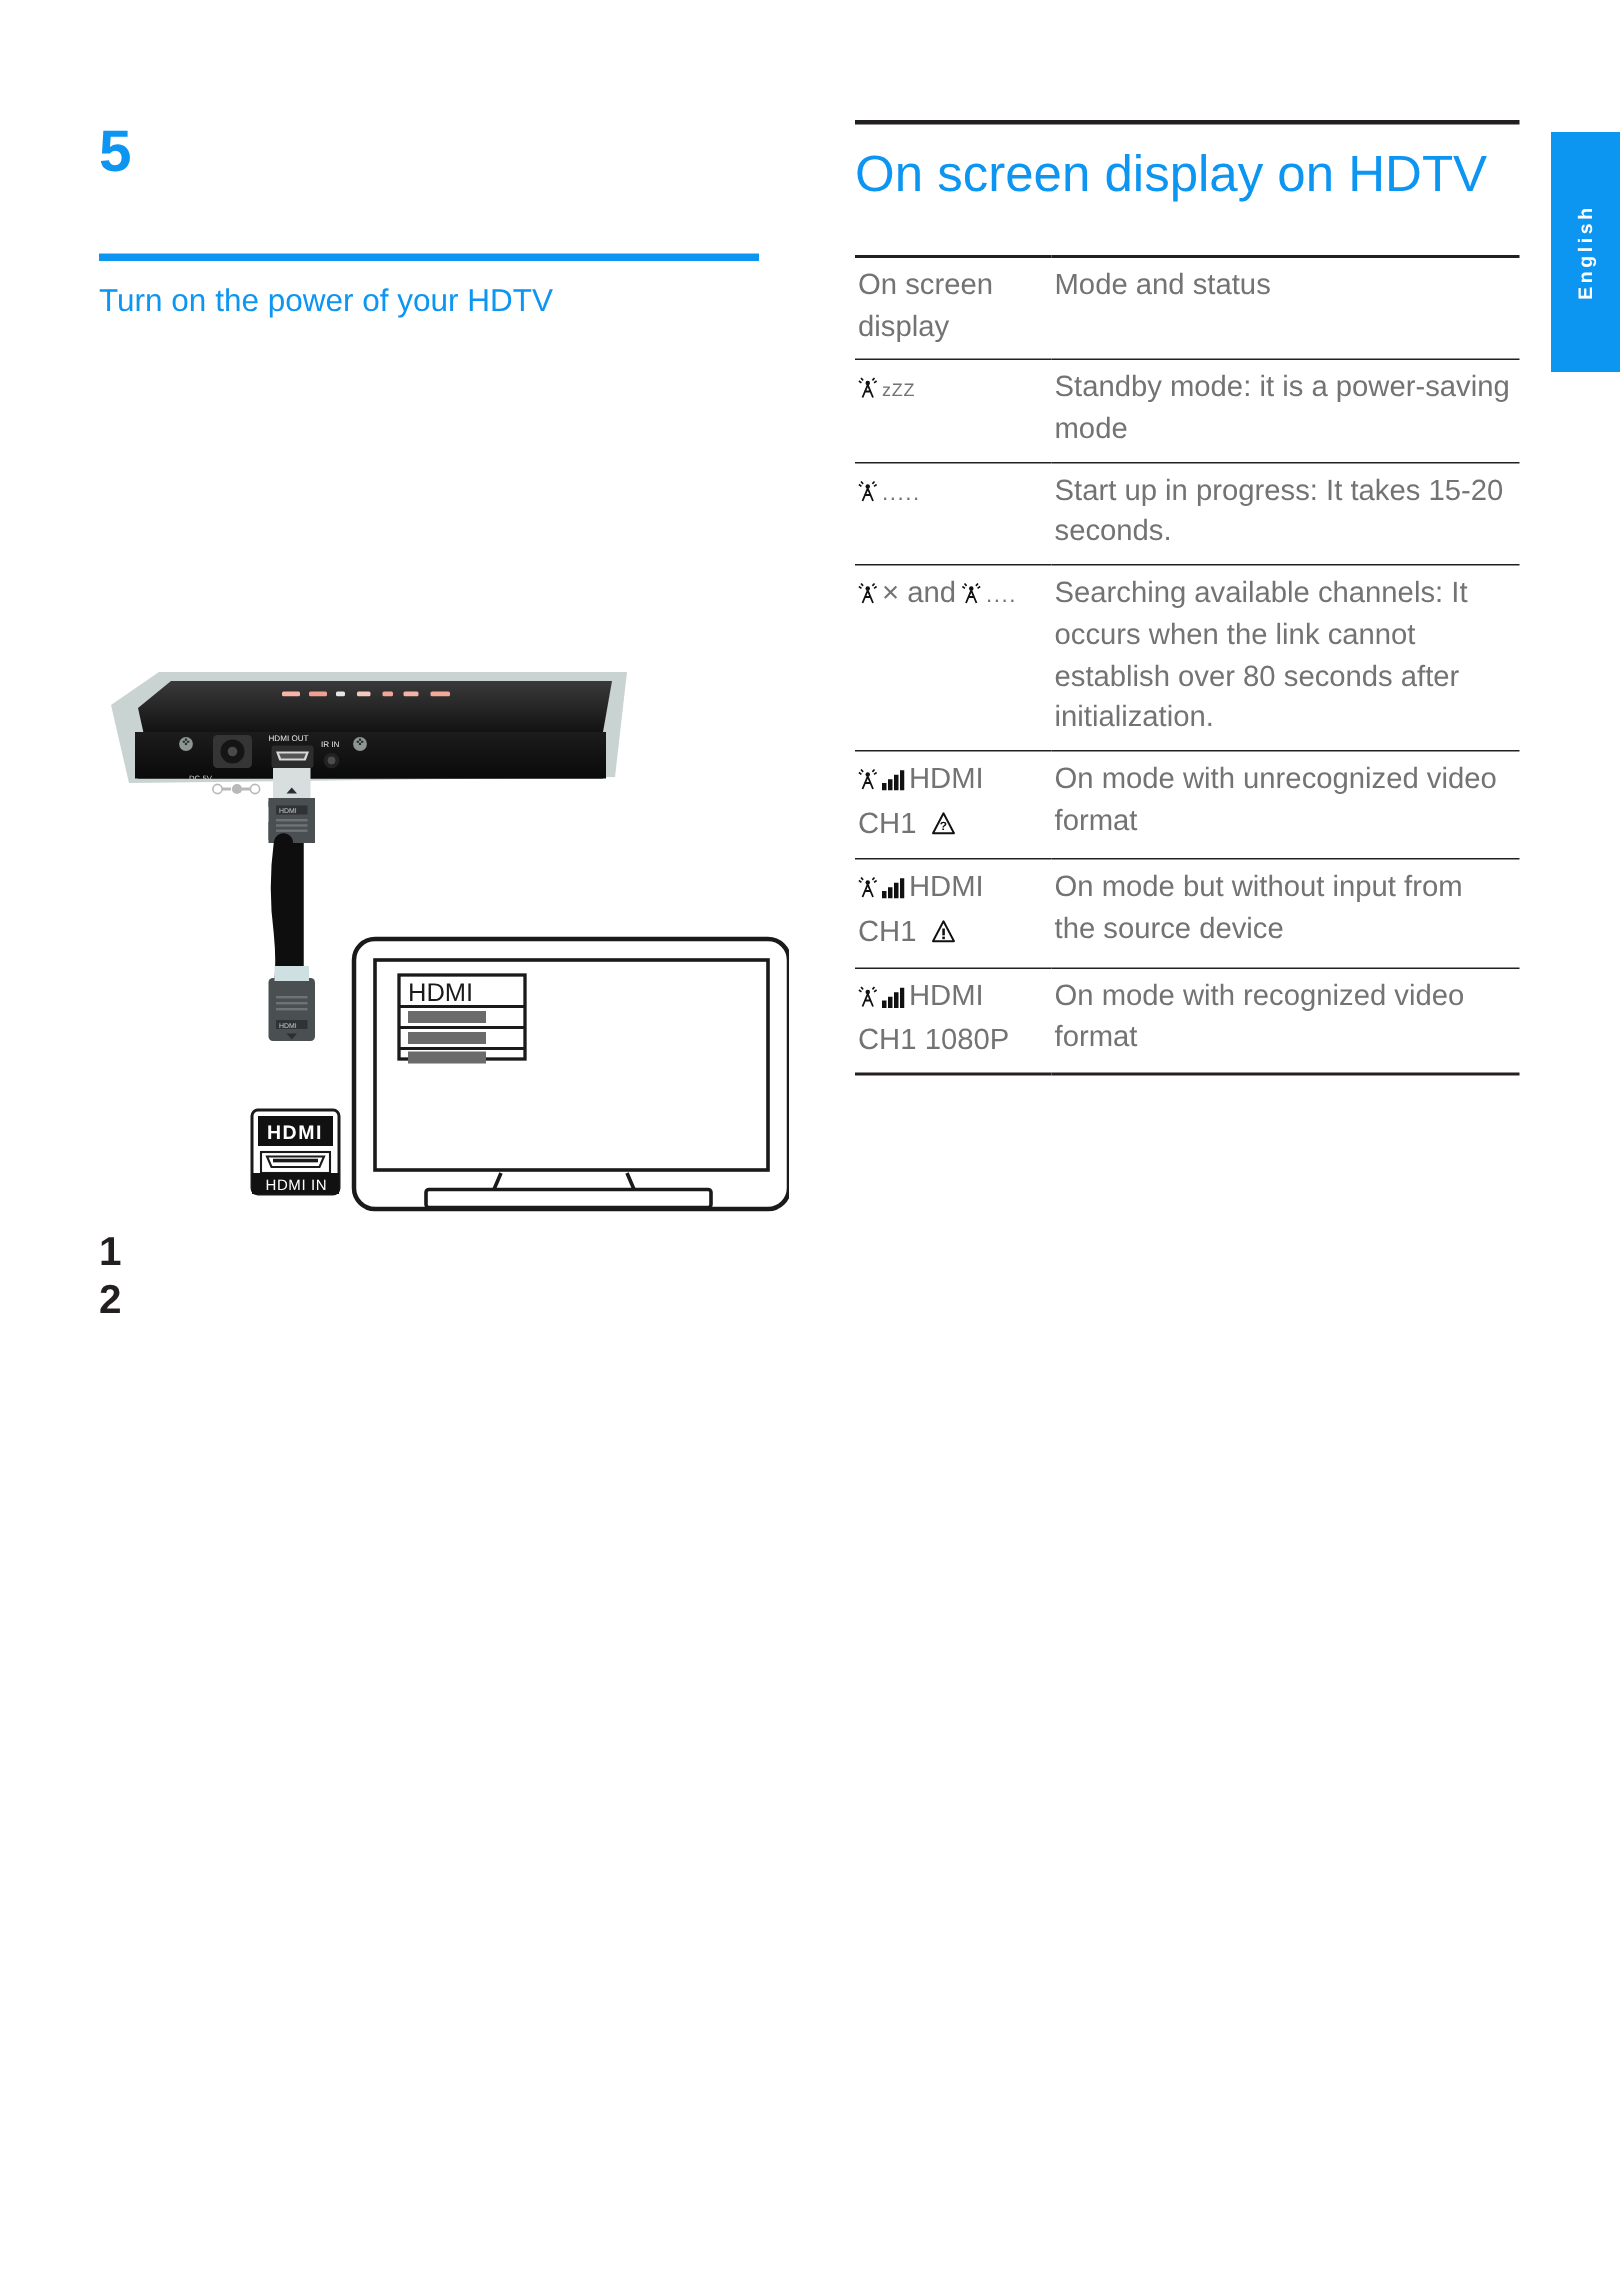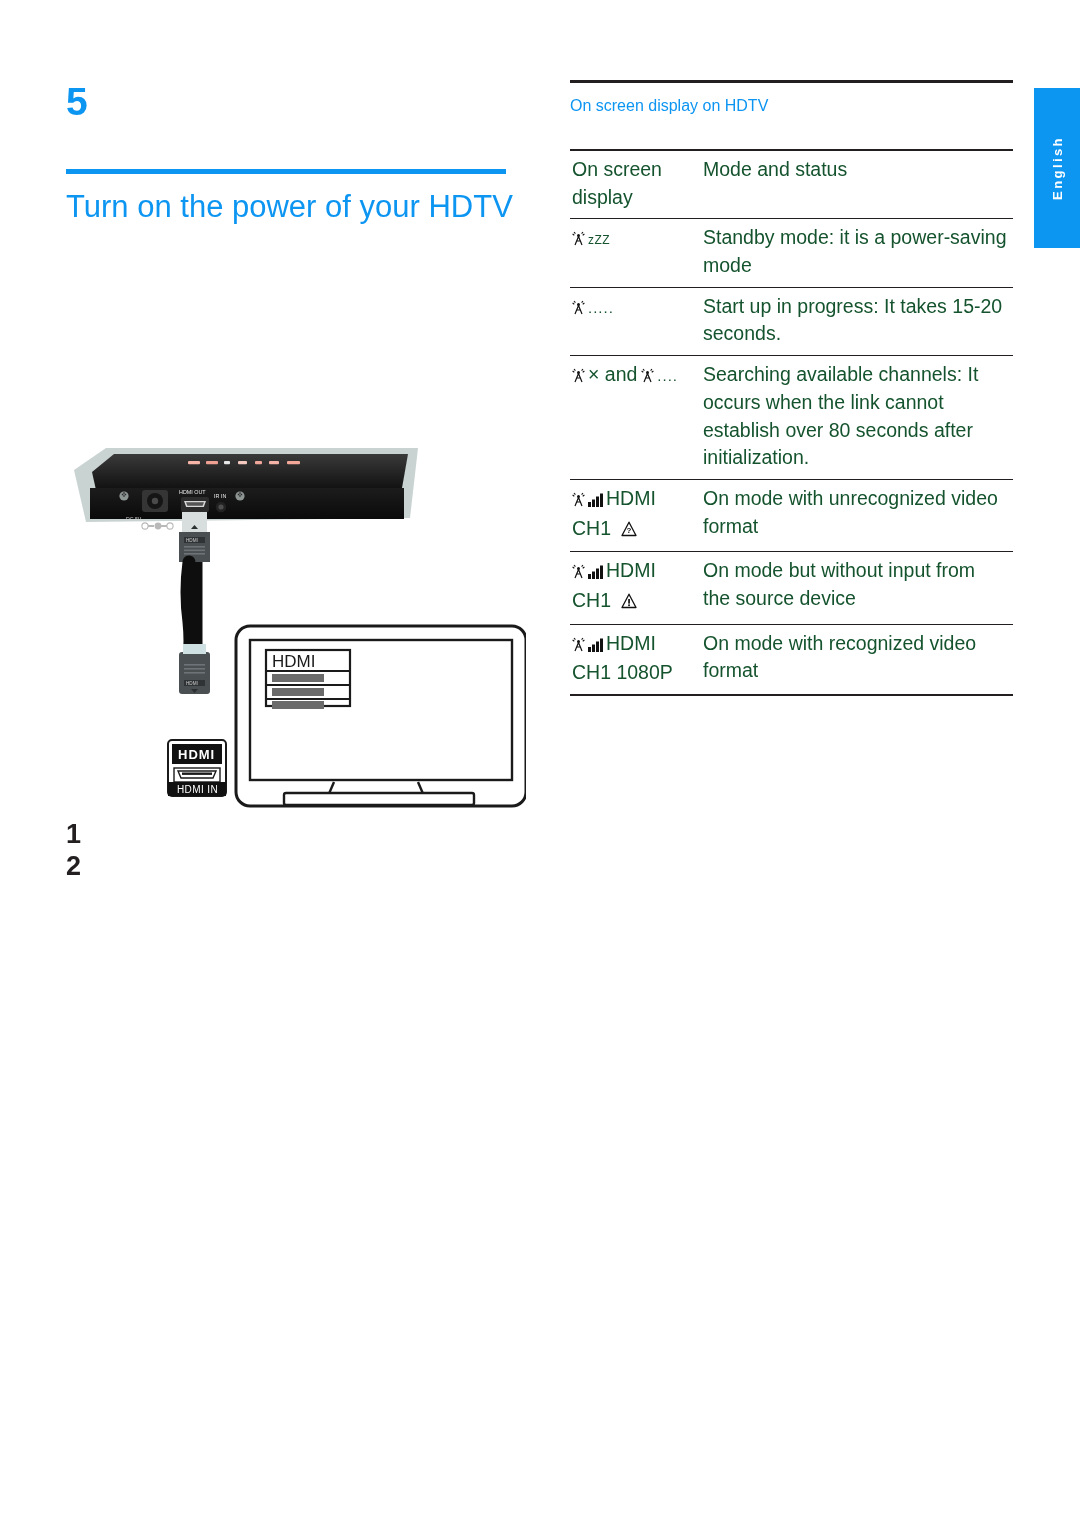--- a/index.html
+++ b/index.html
@@ -77,47 +77,47 @@
   .rule-blue {
     height: 5px;
     background: #0d95f2;
     margin-top: 40px;
     margin-bottom: 13px;
     width: 440px;
   }
 
   .h2 {
     color: #0d95f2;
-    font-size: 31px;
+    font-size: 21px;
     line-height: 1.3;
     font-weight: 400;
     margin: 0;
   }
 
   
   .rule-top-right {
     height: 3px;
     background: #231f20;
     width: 443px;
     margin-bottom: 14px;
   }
   .h2-right {
     color: #0d95f2;
-    font-size: 16px;
+    font-size: 34px;
     font-weight: 400;
     margin: 0 0 34px 0;
   }
 
   
   table.osd {
     border-collapse: collapse;
     width: 443px;
     font-size: 19.5px;
     line-height: 1.42;
-    color: #14532d;
+    color: #737373;
   }
   table.osd th, table.osd td {
     text-align: left;
     vertical-align: top;
     font-weight: 400;
     padding: 5px 6px 7px 2px;
   }
   table.osd thead th { border-top: 2px solid #231f20; border-bottom: 1px solid #231f20; }
   table.osd tbody td { border-bottom: 1px solid #231f20; }
   table.osd tbody tr:last-child td { border-bottom: 2px solid #231f20; }

